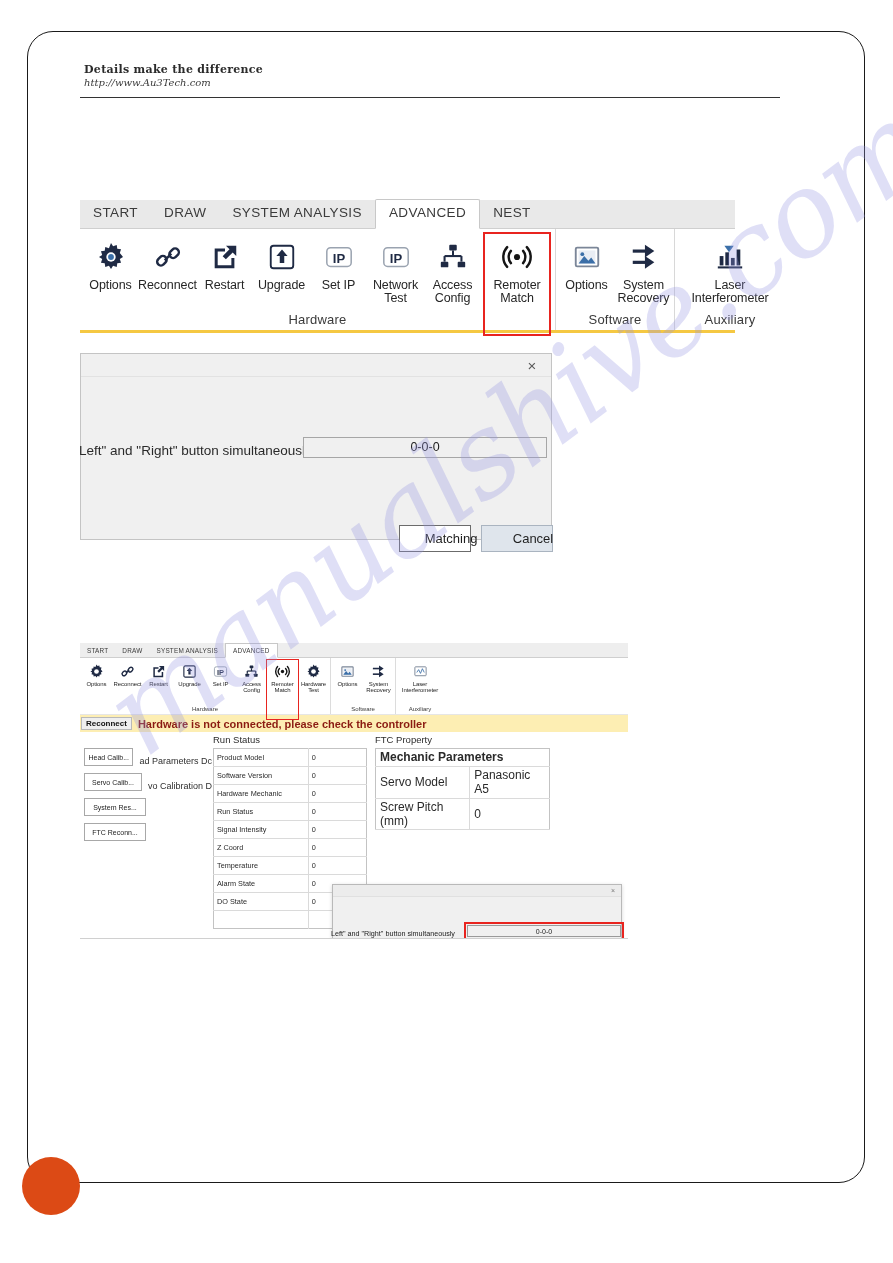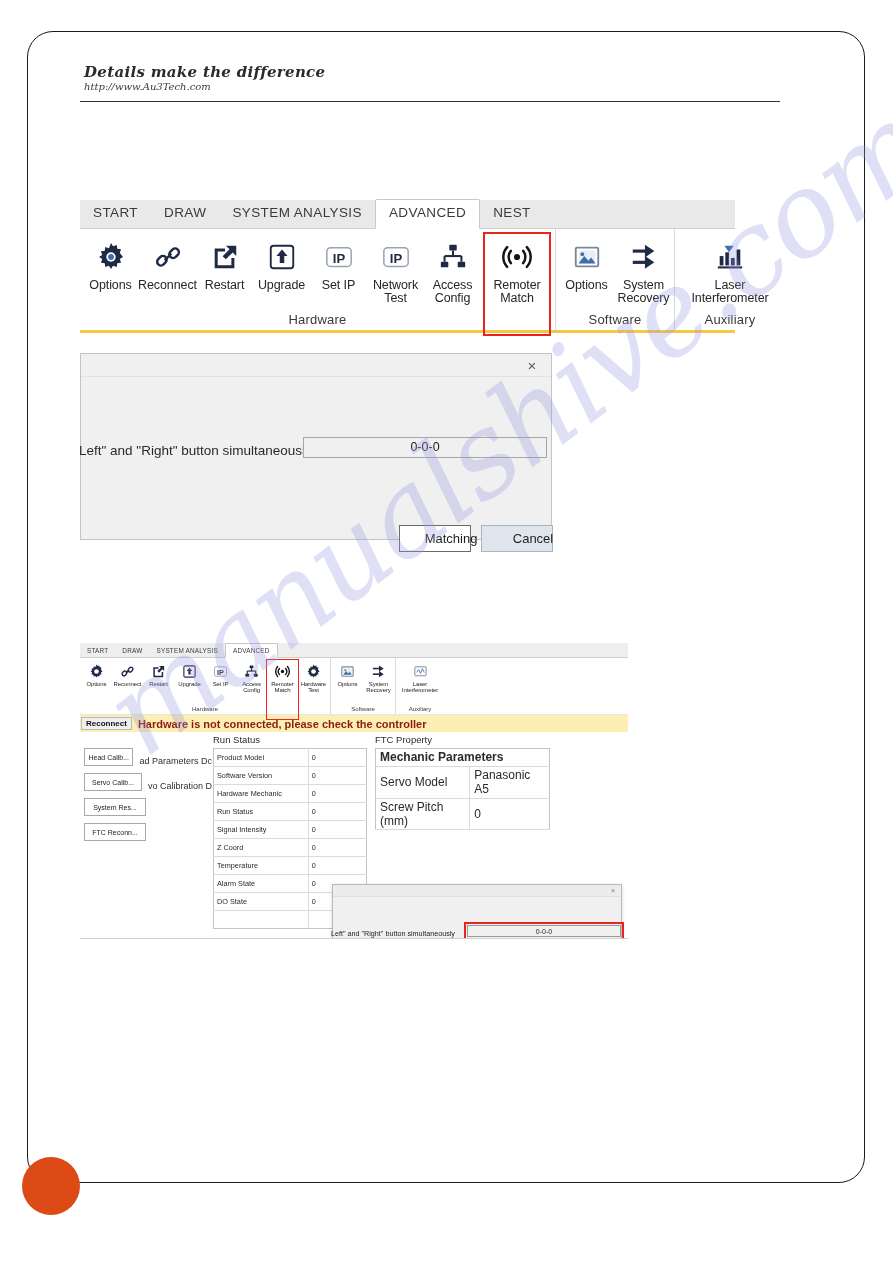--- a/index.html
+++ b/index.html
@@ -67,22 +67,22 @@
   .logo-arc {
     position:absolute; left:16px; top:-5px; width:110px; height:24px;
     border: 3px solid #1ba01b;
     border-bottom: none;
     border-radius: 60px 60px 0 0;
     border-left-color: transparent;
   }
   .logo-tag { margin-left: 4px; padding-bottom: 2px; }
   .logo-tag .t1 {
     font-family: "DejaVu Serif", serif;
-    font-weight: 700; font-style: italic;
-    font-size: 15px; color:#2b2b2b; line-height:1.15;
+    font-weight: 700; 
+    font-size: 11px; color:#2b2b2b; line-height:1.15;
     letter-spacing:0.3px;
   }
   .logo-tag .t2 {
     font-family: "DejaVu Serif", serif;
     font-style: italic;
     font-size: 10px; color:#3a3a3a; line-height:1.2;
   }
   .header-rule { margin-top:6px; border-top:1.2px solid #333; width:700px; }
 
   

